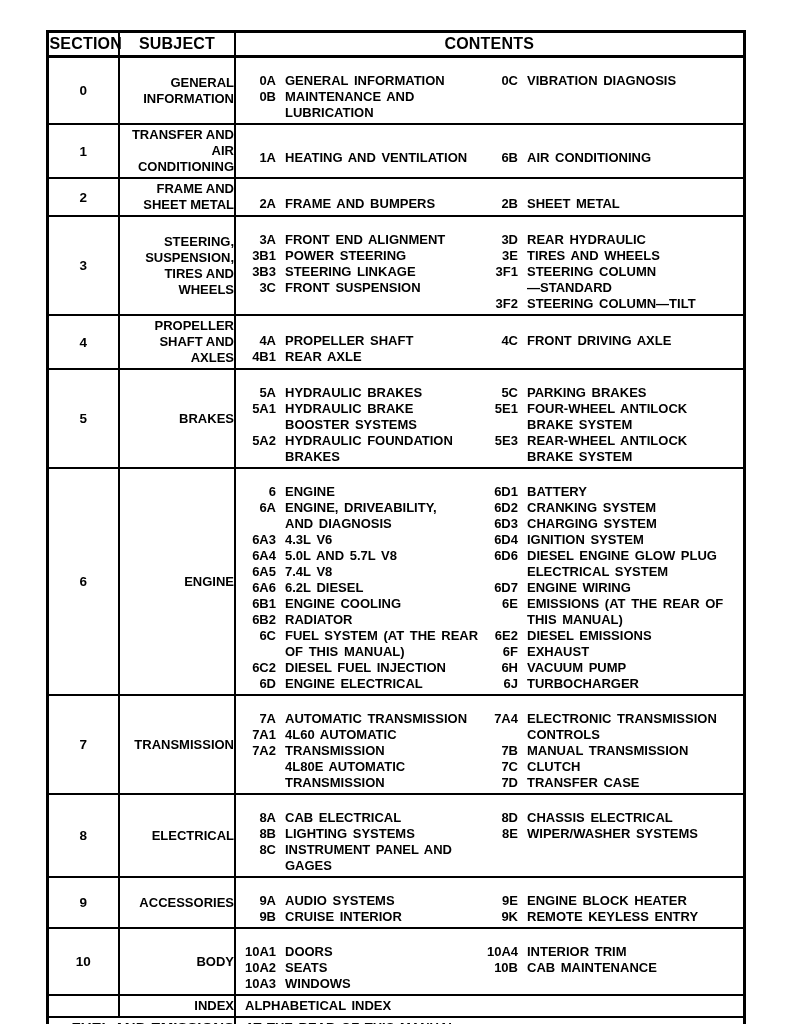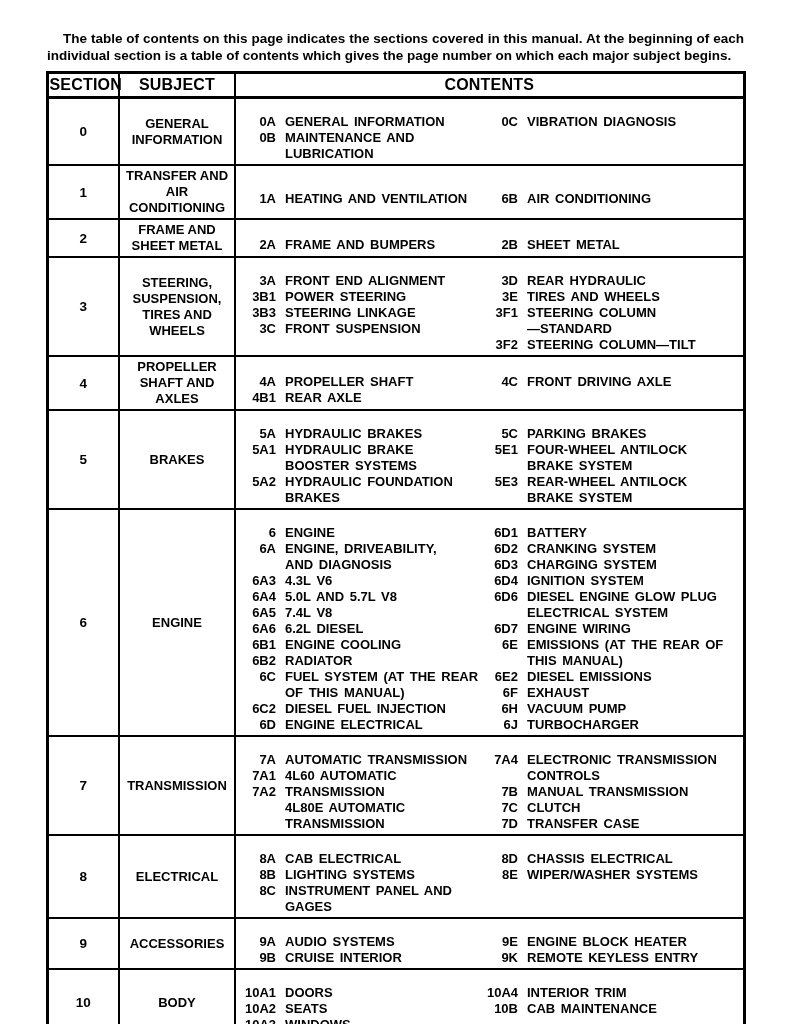--- a/index.html
+++ b/index.html
@@ -24,44 +24,40 @@
   table.toc col.w-sub{width:116px;}
   table.toc th,table.toc td{border:2px solid #000;box-sizing:border-box;}
   table.toc th{
     font-size:16px;padding:2px 1px;text-align:center;border-bottom:3px solid #000;
     letter-spacing:0.2px;
   }
   td.c-sec{
     text-align:center;vertical-align:middle;font-size:13.5px;padding:2px 1px;
   }
   td.c-sub{
-    text-align:center;vertical-align:middle;white-space:pre-line;
+    text-align:right;vertical-align:middle;white-space:pre-line;
     font-size:13px;line-height:16px;padding:2px 0;
   }
   td.c-con{padding:2px 4px 2px 6px;vertical-align:middle;}
   td.c-con.plain{font-size:13px;padding-left:9px;line-height:16px;word-spacing:2px;}
   td.c-sub.merged{font-size:15px;}
   .cols{display:flex;align-items:flex-start;}
   .col{display:block;margin-top:13px;}
   .col.left{width:242px;flex:none;}
   .col.right{flex:1;}
   .line{display:flex;line-height:16px;font-size:13px;}
   .code{flex:none;width:34px;text-align:right;margin-right:9px;white-space:pre;}
   .txt{white-space:nowrap;word-spacing:2px;}
 </style>
 </head>
 <body>
 
 <div class="page">
 
 
-  <p class="intro">
-    <span class="l1">The table of contents on this page indicates the sections covered in this manual. At the beginning of each</span>
-    <span class="l2">individual section is a table of contents which gives the page number on which each major subject begins.</span>
-  </p>
 
   <table class="toc">
     <colgroup>
       <col class="w-sec">
         <col class="w-sub">
         <col class="w-con">
     </colgroup>
     <thead>
       <tr>
         <th>SECTION</th>
@@ -527,20 +523,25 @@
   </div>
                 <div class="line">
     <span class="code">10B</span>
     <span class="txt">CAB MAINTENANCE</span>
   </div>
               </div>
       </div>
     </td>
   </tr>
         <tr>
+    <td class="c-sec"></td>
+    <td class="c-sub">INDEX</td>
+    <td class="c-con plain">ALPHABETICAL INDEX</td>
+  </tr>
+        <tr>
 
     <td class="c-sub merged" colspan="2">FUEL AND EMISSIONS</td>
     <td class="c-con plain">AT THE REAR OF THIS MANUAL</td>
   </tr>
       </tbody>
   </table>
 
 </div>
 
 </body></html>

